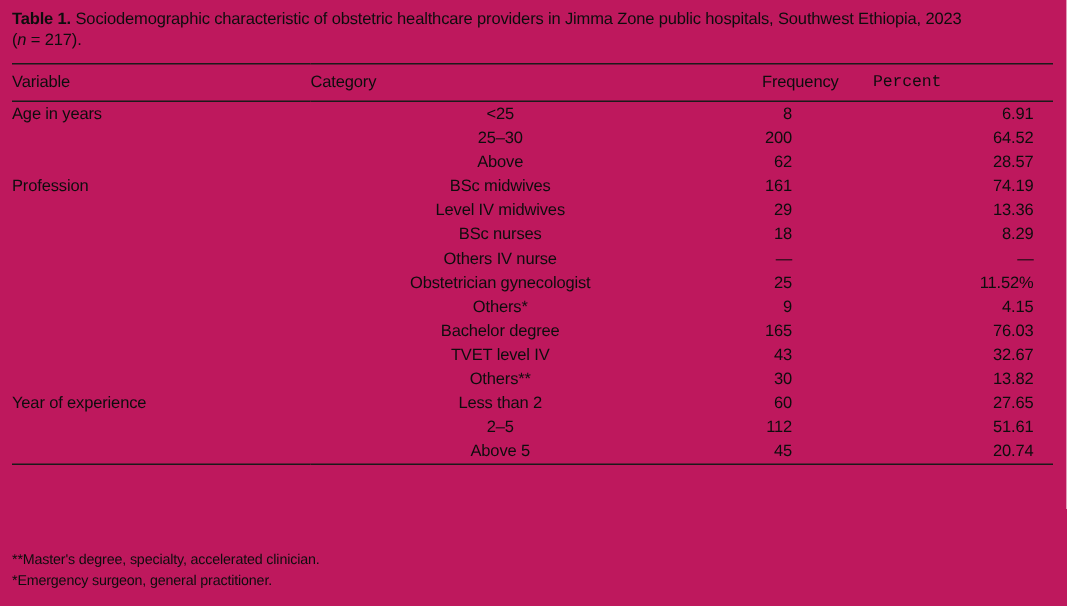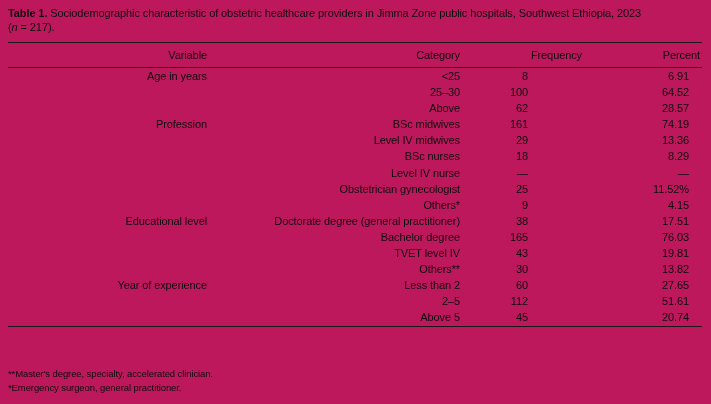--- a/index.html
+++ b/index.html
@@ -44,40 +44,40 @@
     table-layout: fixed;
     font-size: 11px;
     letter-spacing: -0.1px;
   }
   col.c1 { width: 199px; }
   col.c2 { width: 253px; }
   col.c3 { width: 122px; }
   col.c4 { width: 120px; }
   thead th {
     font-weight: normal;
-    text-align: right;
+    text-align: left;
     vertical-align: middle;
     height: 24px;
     padding: 0;
     border-top: 1.3px solid #1a1a1a;
     border-bottom: 1.8px solid #1a1a1a;
   }
   thead th.h-freq { padding-left: 48px; }
-  thead th.h-pct  { text-align: right; padding-right: 2px; }
+  thead th.h-pct  { padding-right: 2px; font-family: Liberation Mono, monospace; }
   tbody { border-bottom: 1.3px solid #1a1a1a; }
   tbody td {
     height: 16.1px;
     line-height: 16.1px;
     padding: 0;
     vertical-align: middle;
     white-space: nowrap;
     overflow: hidden;
   }
-  td.variable  { text-align: right; }
-  td.category  { text-align: right; }
+  td.variable  { text-align: left; }
+  td.category  { text-align: center; }
   td.frequency { text-align: right; padding-right: 54px; }
   td.percent   { text-align: right; padding-right: 13px; }
   .footnotes {
     position: absolute;
     left: 8px;
     top: 367px;
     width: 696px;
     font-size: 9.5px;
     line-height: 13.5px;
     letter-spacing: -0.1px;
@@ -111,21 +111,21 @@
     <tbody>
         <tr>
           <td class="variable">Age in years</td>
           <td class="category">&lt;25</td>
           <td class="frequency">8</td>
           <td class="percent">6.91</td>
         </tr>
         <tr>
           <td class="variable"></td>
           <td class="category">25–30</td>
-          <td class="frequency">100</td>
+          <td class="frequency">200</td>
           <td class="percent">64.52</td>
         </tr>
         <tr>
           <td class="variable"></td>
           <td class="category">Above</td>
           <td class="frequency">62</td>
           <td class="percent">28.57</td>
         </tr>
         <tr>
           <td class="variable">Profession</td>
@@ -140,53 +140,47 @@
           <td class="percent">13.36</td>
         </tr>
         <tr>
           <td class="variable"></td>
           <td class="category">BSc nurses</td>
           <td class="frequency">18</td>
           <td class="percent">8.29</td>
         </tr>
         <tr>
           <td class="variable"></td>
-          <td class="category">Level IV nurse</td>
+          <td class="category">Others IV nurse</td>
           <td class="frequency">—</td>
           <td class="percent">—</td>
         </tr>
         <tr>
           <td class="variable"></td>
           <td class="category">Obstetrician gynecologist</td>
           <td class="frequency">25</td>
           <td class="percent">11.52%</td>
         </tr>
         <tr>
           <td class="variable"></td>
           <td class="category">Others*</td>
           <td class="frequency">9</td>
           <td class="percent">4.15</td>
         </tr>
         <tr>
-          <td class="variable">Educational level</td>
-          <td class="category">Doctorate degree (general practitioner)</td>
-          <td class="frequency">38</td>
-          <td class="percent">17.51</td>
-        </tr>
-        <tr>
           <td class="variable"></td>
           <td class="category">Bachelor degree</td>
           <td class="frequency">165</td>
           <td class="percent">76.03</td>
         </tr>
         <tr>
           <td class="variable"></td>
           <td class="category">TVET level IV</td>
           <td class="frequency">43</td>
-          <td class="percent">19.81</td>
+          <td class="percent">32.67</td>
         </tr>
         <tr>
           <td class="variable"></td>
           <td class="category">Others**</td>
           <td class="frequency">30</td>
           <td class="percent">13.82</td>
         </tr>
         <tr>
           <td class="variable">Year of experience</td>
           <td class="category">Less than 2</td>

